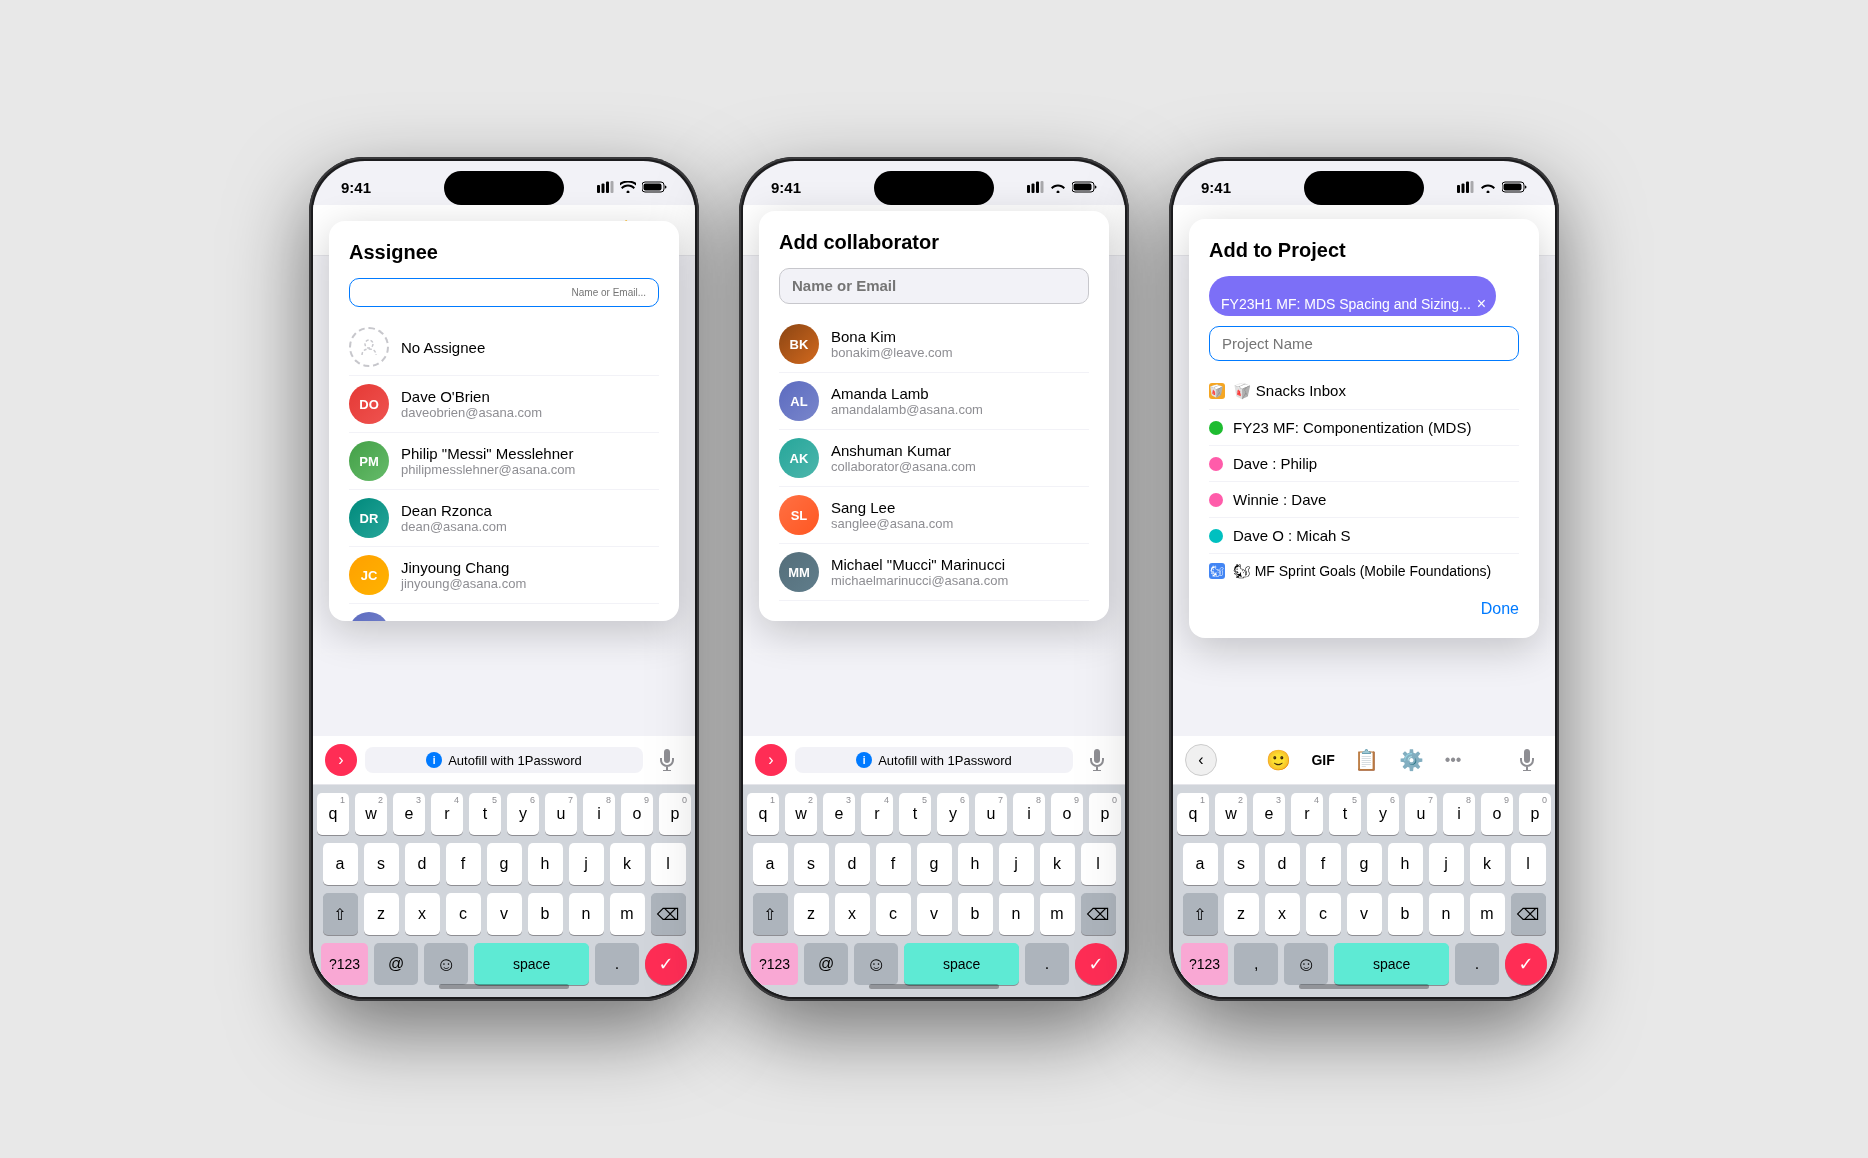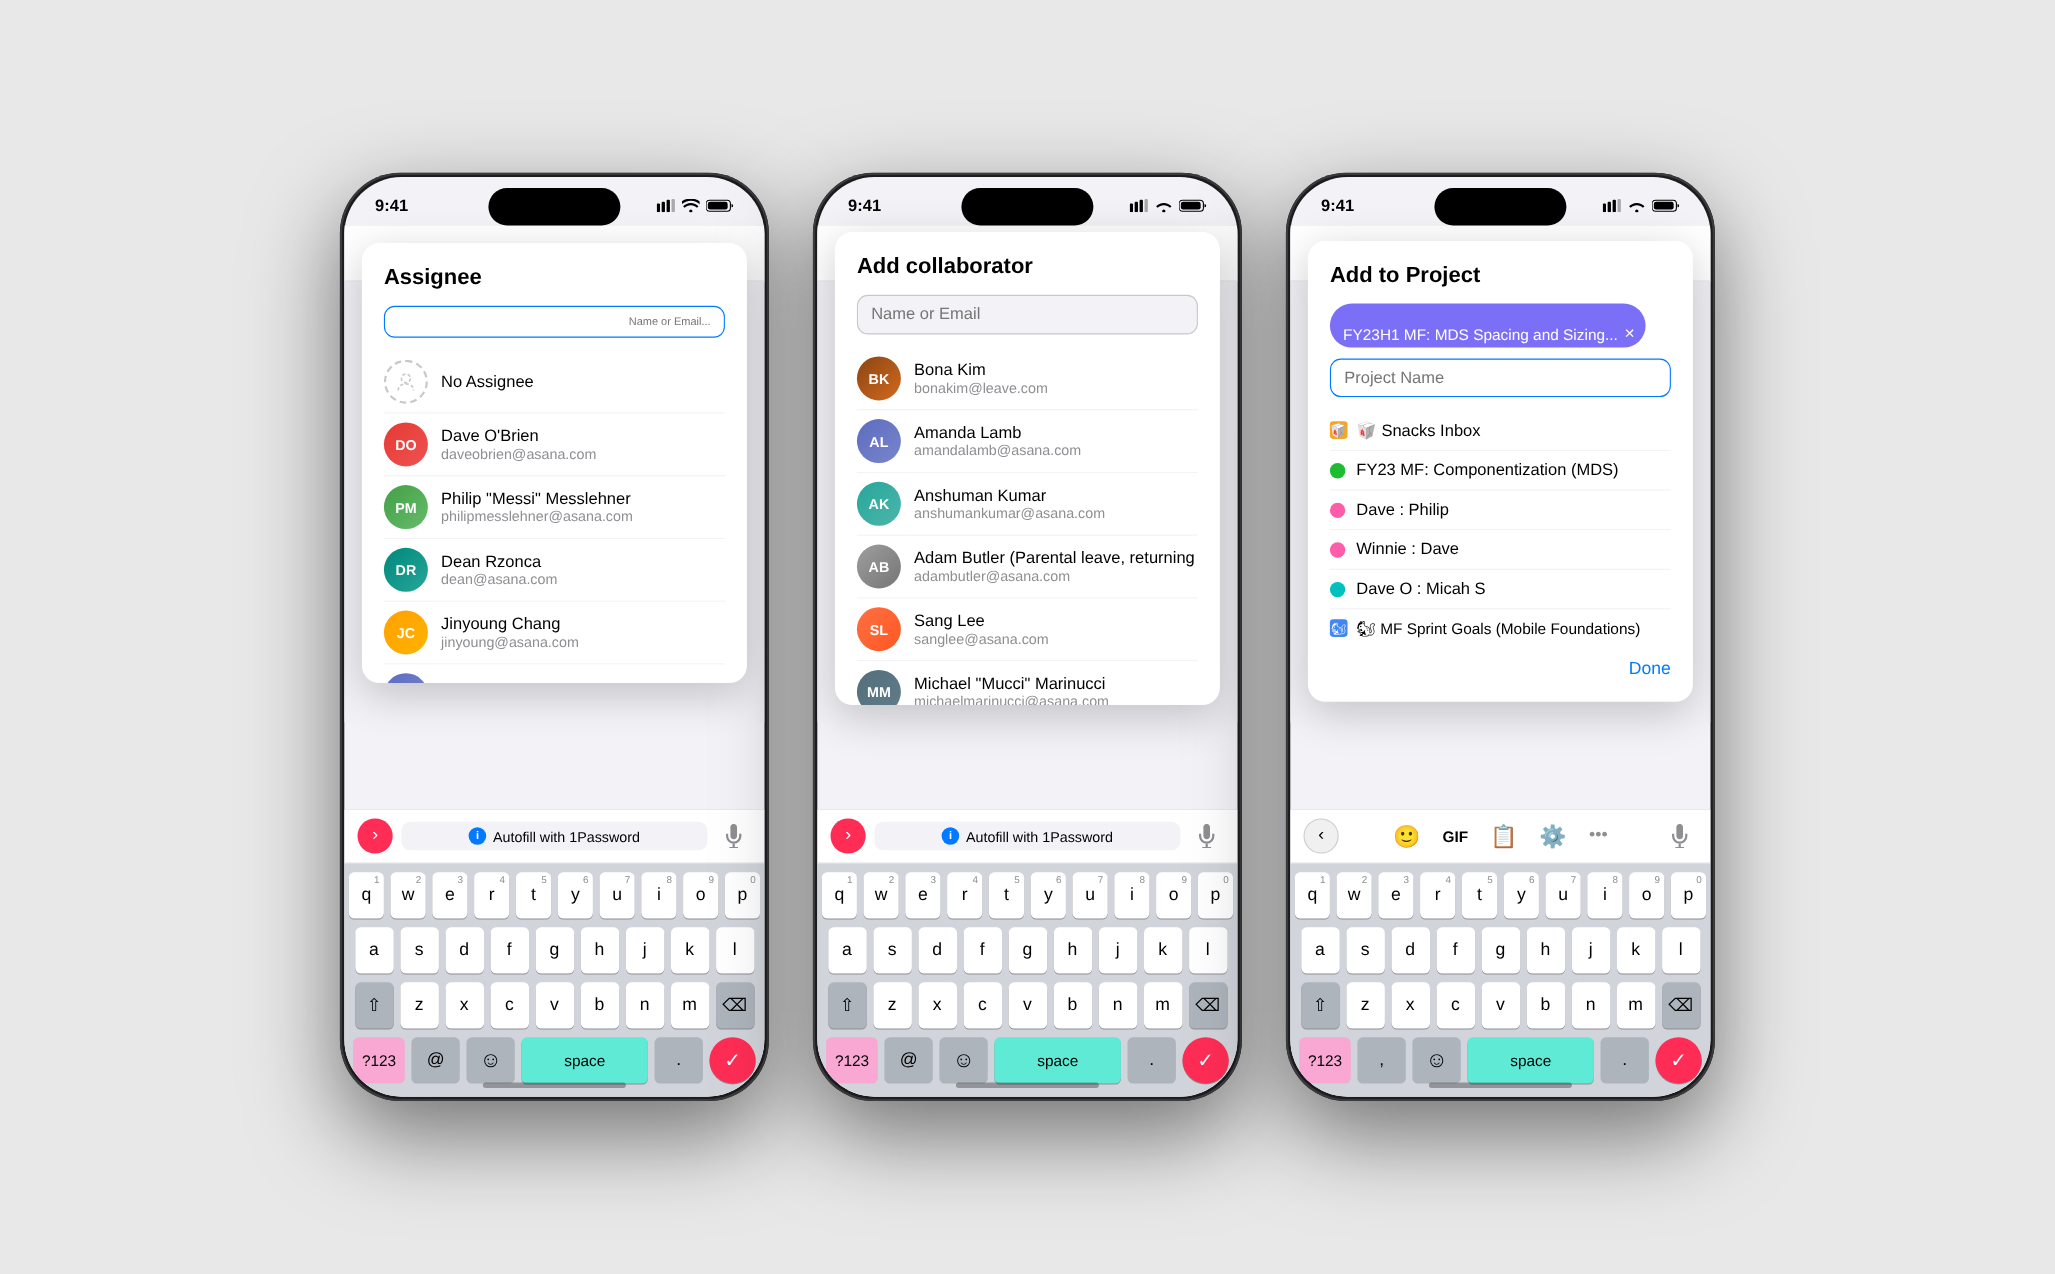--- a/index.html
+++ b/index.html
@@ -626,49 +626,42 @@
           <div class="app-header-title">C</div>
           <div style="display:flex;gap:8px">
             <div class="header-icon">•••</div>
           </div>
         </div>
       </div>
 
       <div class="modal" style="max-height: 430px; overflow: hidden; top: 50px;">
         <div class="modal-title">Add collaborator</div>
         <div class="search-input-plain">
-          <input type="text" style="color: #737373;" placeholder="Name or Email">
+          <input type="text" style="color: #737373; font-weight: bold;" placeholder="Name or Email">
         </div>
 
         <div class="person-row">
           <div class="person-avatar avatar-bona">BK</div>
           <div class="person-info">
             <div class="person-name">Bona Kim</div>
             <div class="person-email">bonakim@leave.com</div>
           </div>
         </div>
         <div class="person-row">
           <div class="person-avatar avatar-amanda">AL</div>
           <div class="person-info">
             <div class="person-name">Amanda Lamb</div>
             <div class="person-email">amandalamb@asana.com</div>
           </div>
         </div>
         <div class="person-row">
           <div class="person-avatar avatar-anshuman">AK</div>
           <div class="person-info">
             <div class="person-name">Anshuman Kumar</div>
-            <div class="person-email">anshumankumar@asana.com</div>
-          </div>
-        </div>
-        <div class="person-row">
-          <div class="person-avatar avatar-adam">AB</div>
-          <div class="person-info">
-            <div class="person-name">Adam Butler (Parental leave, returning</div>
-            <div class="person-email">adambutler@asana.com</div>
+            <div class="person-email">collaborator@asana.com</div>
           </div>
         </div>
         <div class="person-row">
           <div class="person-avatar avatar-sang">SL</div>
           <div class="person-info">
             <div class="person-name">Sang Lee</div>
             <div class="person-email">sanglee@asana.com</div>
           </div>
         </div>
         <div class="person-row">

